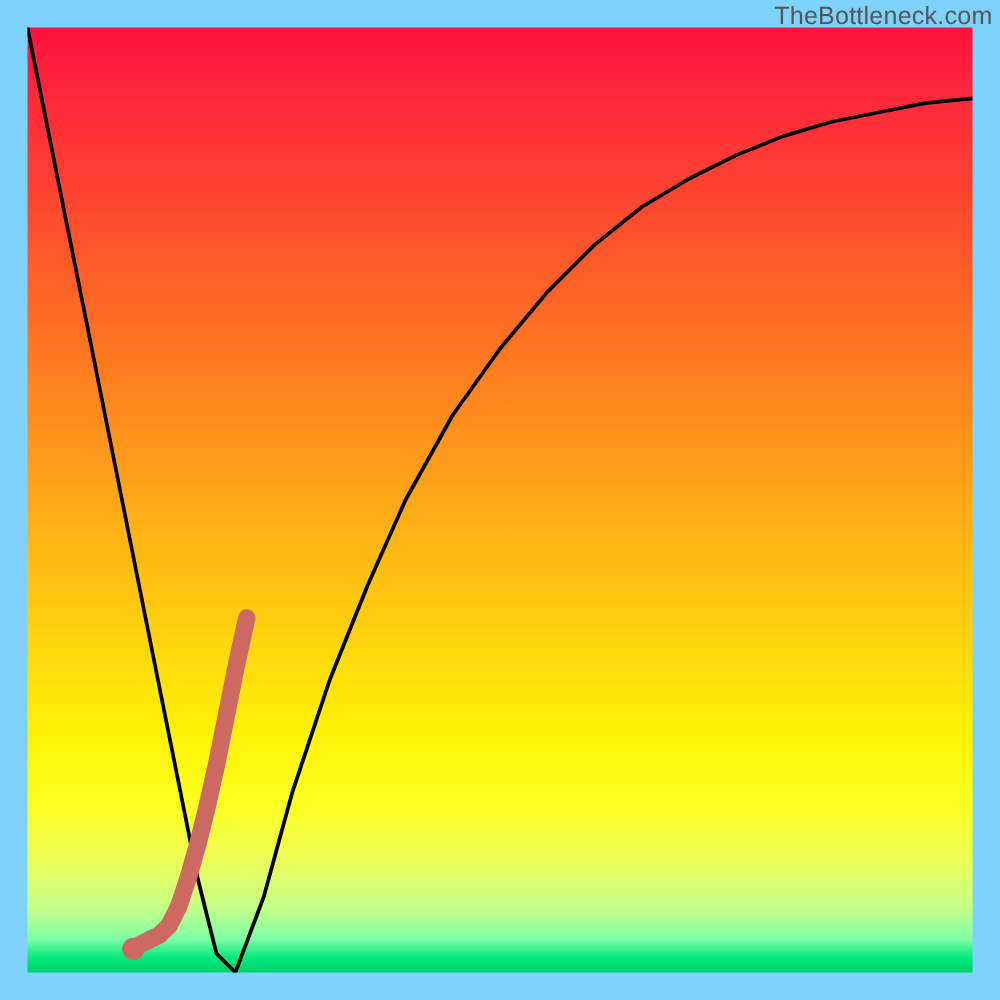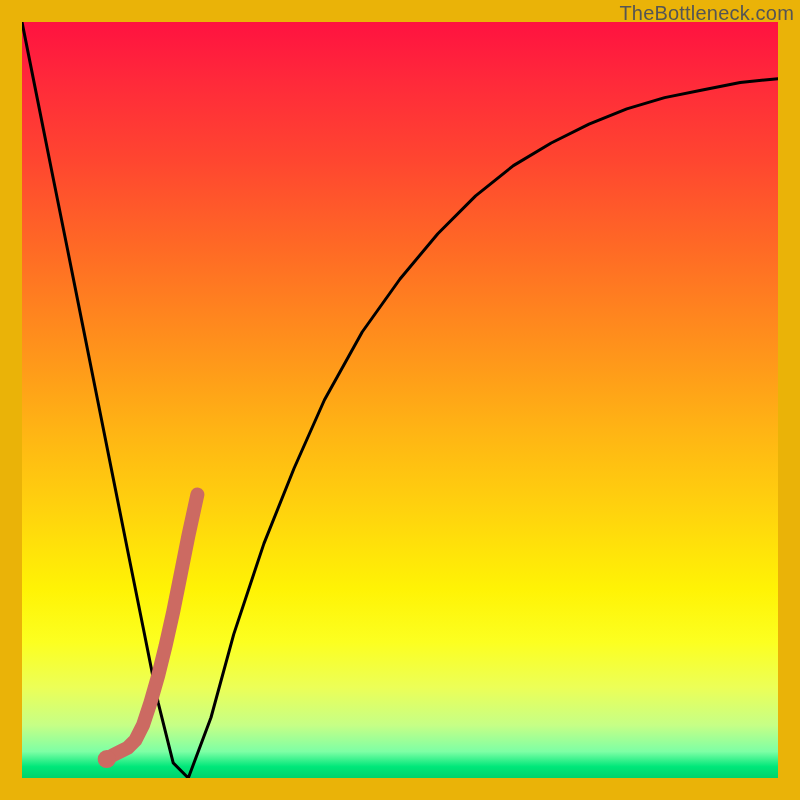--- a/index.html
+++ b/index.html
@@ -8,21 +8,21 @@
     width: 800px;
     height: 800px;
     overflow: hidden;
     background: #000;
     font-family: Arial, Helvetica, sans-serif;
   }
   .frame {
     position: relative;
     width: 800px;
     height: 800px;
-    background: #eab308;
+    background: #7dd3fc;
   }
   .plot {
     position: absolute;
     left: 22px;
     top: 22px;
     width: 756px;
     height: 756px;
     background: linear-gradient(to bottom,
       #ff1240 0%,
       #ff2a3a 8%,

